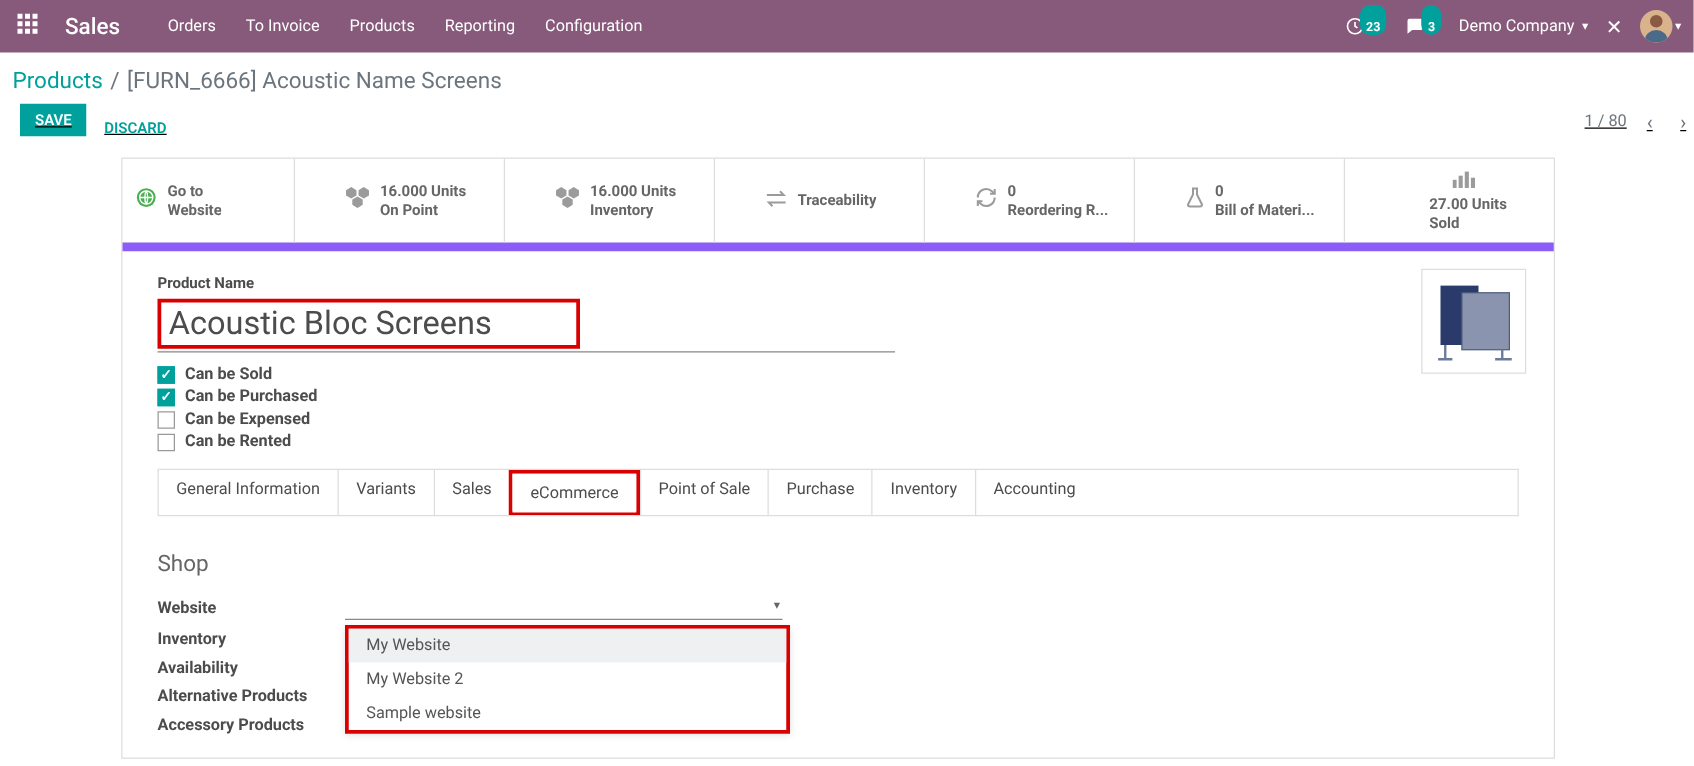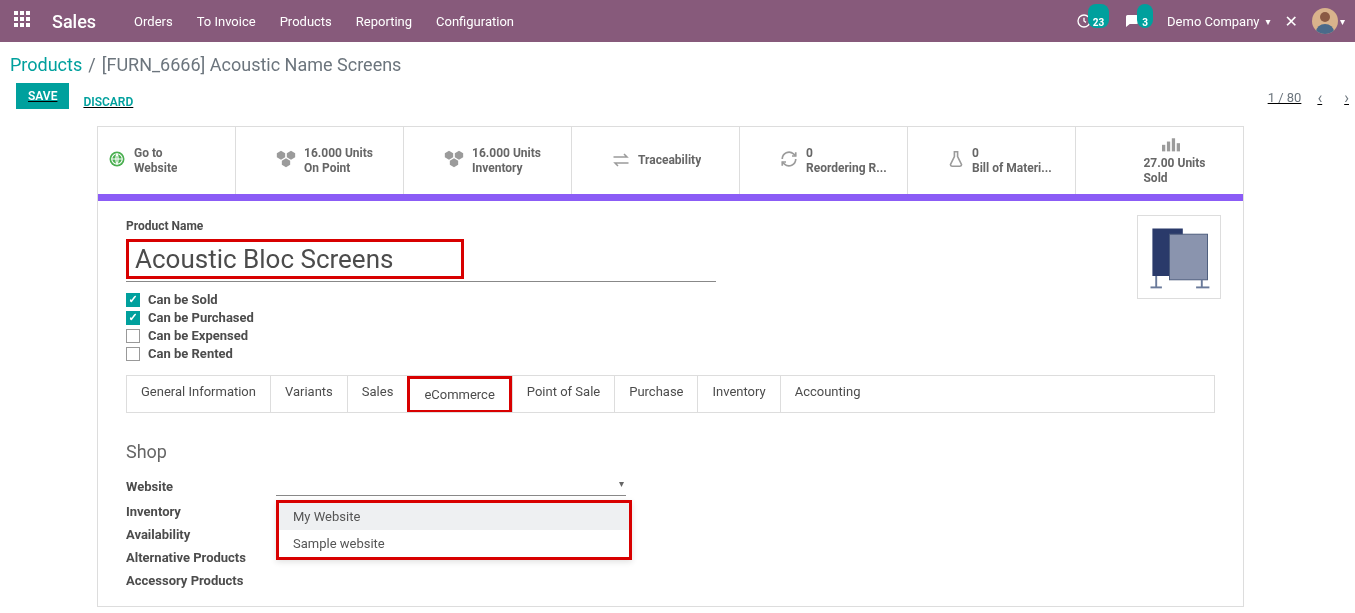--- a/index.html
+++ b/index.html
@@ -279,20 +279,21 @@
               <div></div>
         <div class="fld-label">Availability</div>
               <div></div>
         <div class="fld-label">Alternative Products</div>
               <div></div>
         <div class="fld-label">Accessory Products</div>
               <div></div>
       </div>
       <div class="dropdown dropdown-hl">
         <div class="dd-item sel">My Website</div>
+        <div class="dd-item">My Website 2</div>
         <div class="dd-item">Sample website</div>
       </div>
     </div>
     
   </div>
 
 </div>
 </div>
 </div>
 

